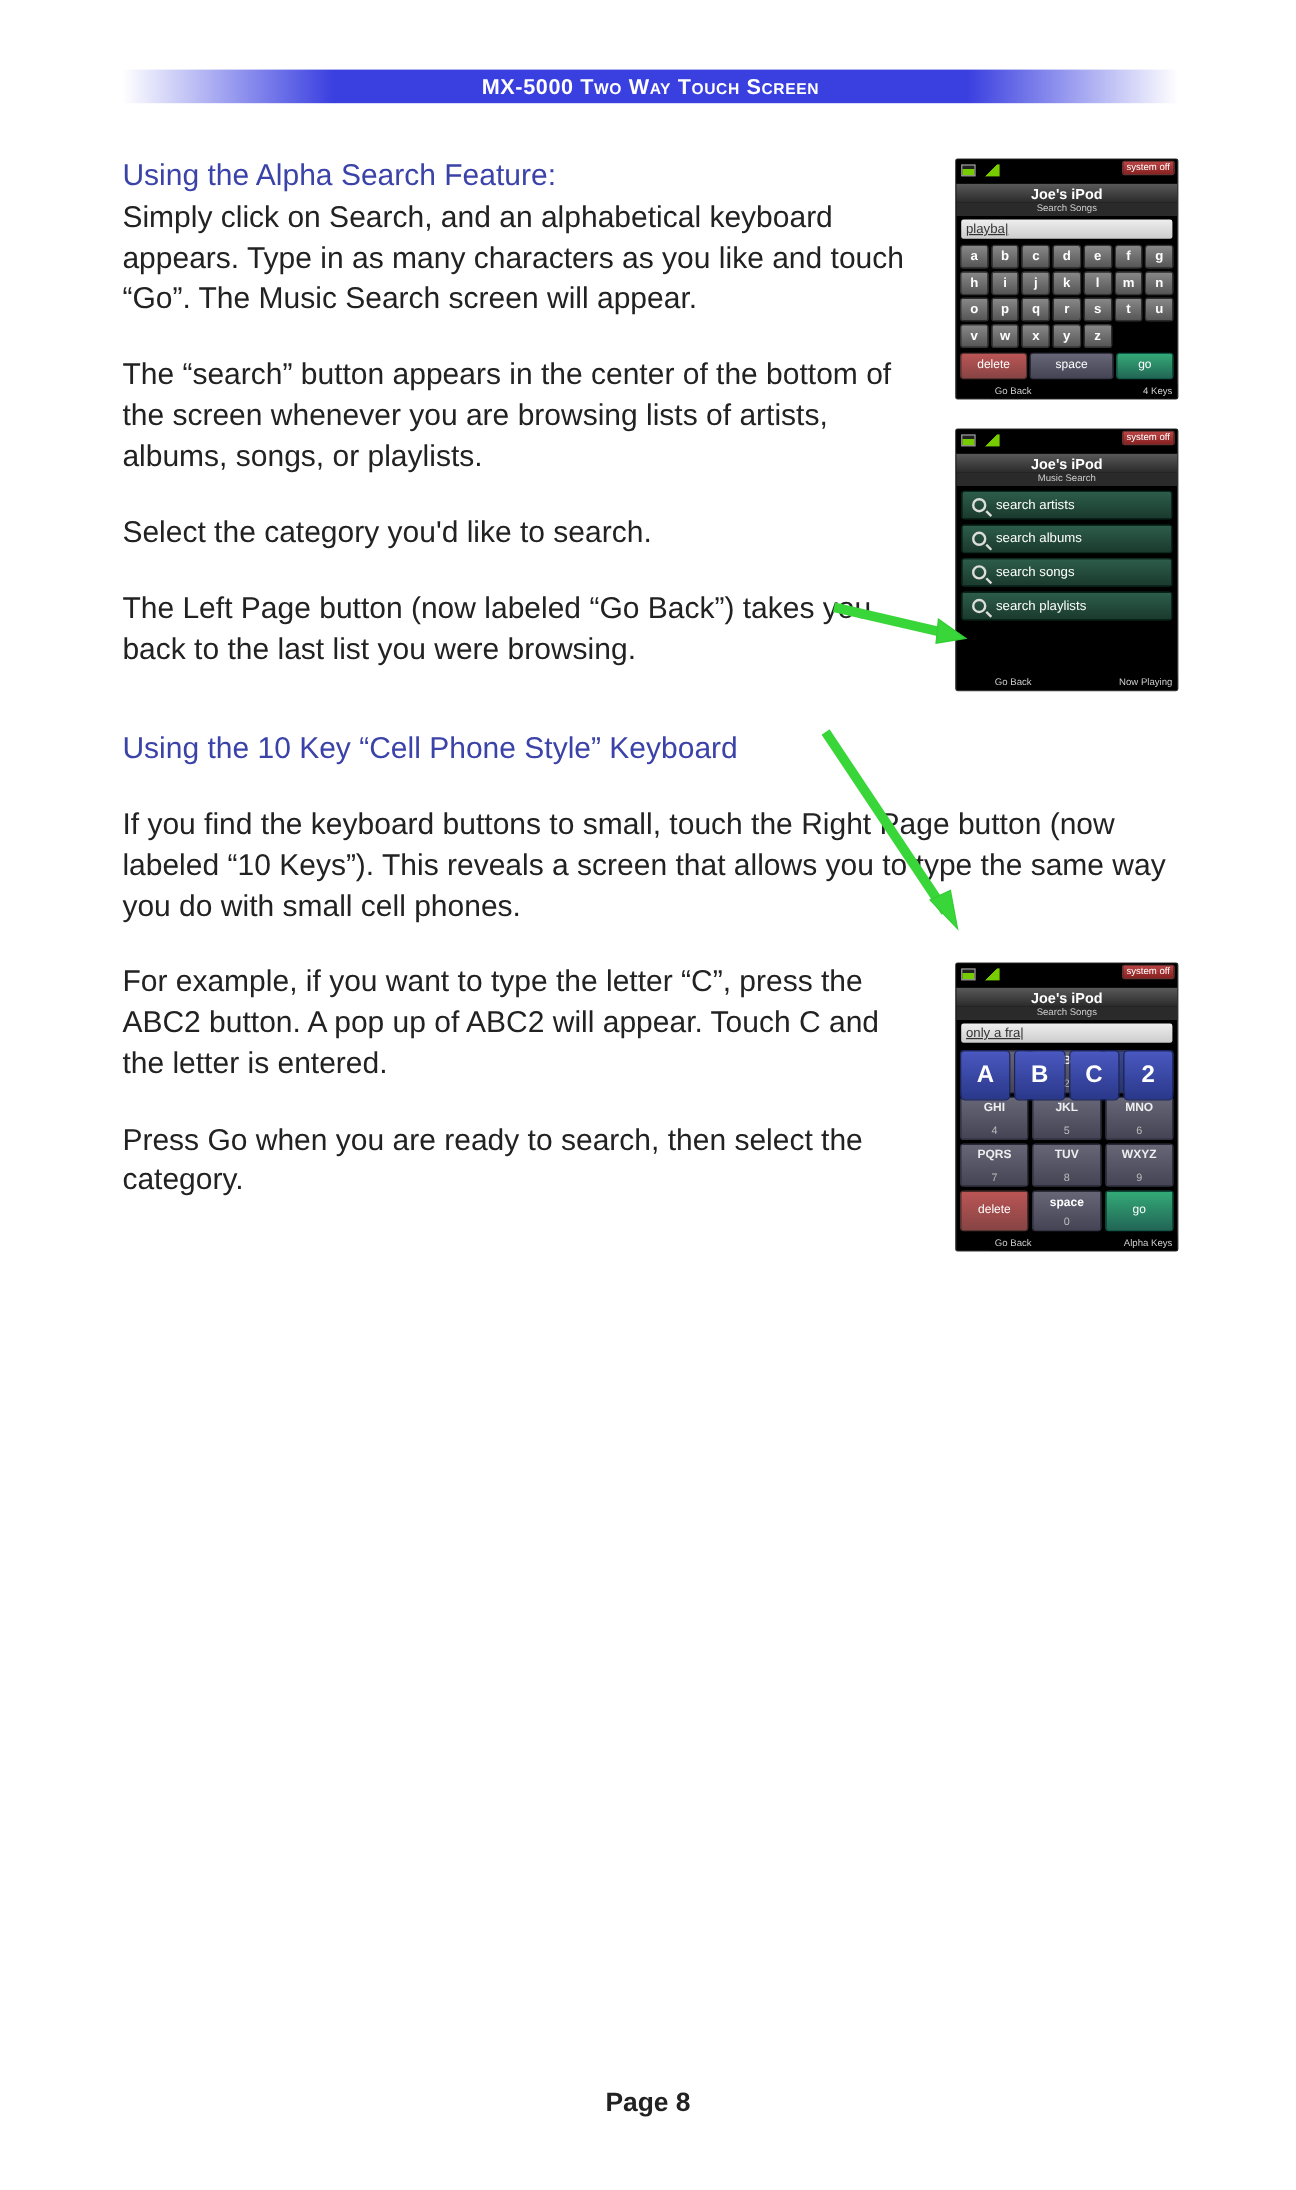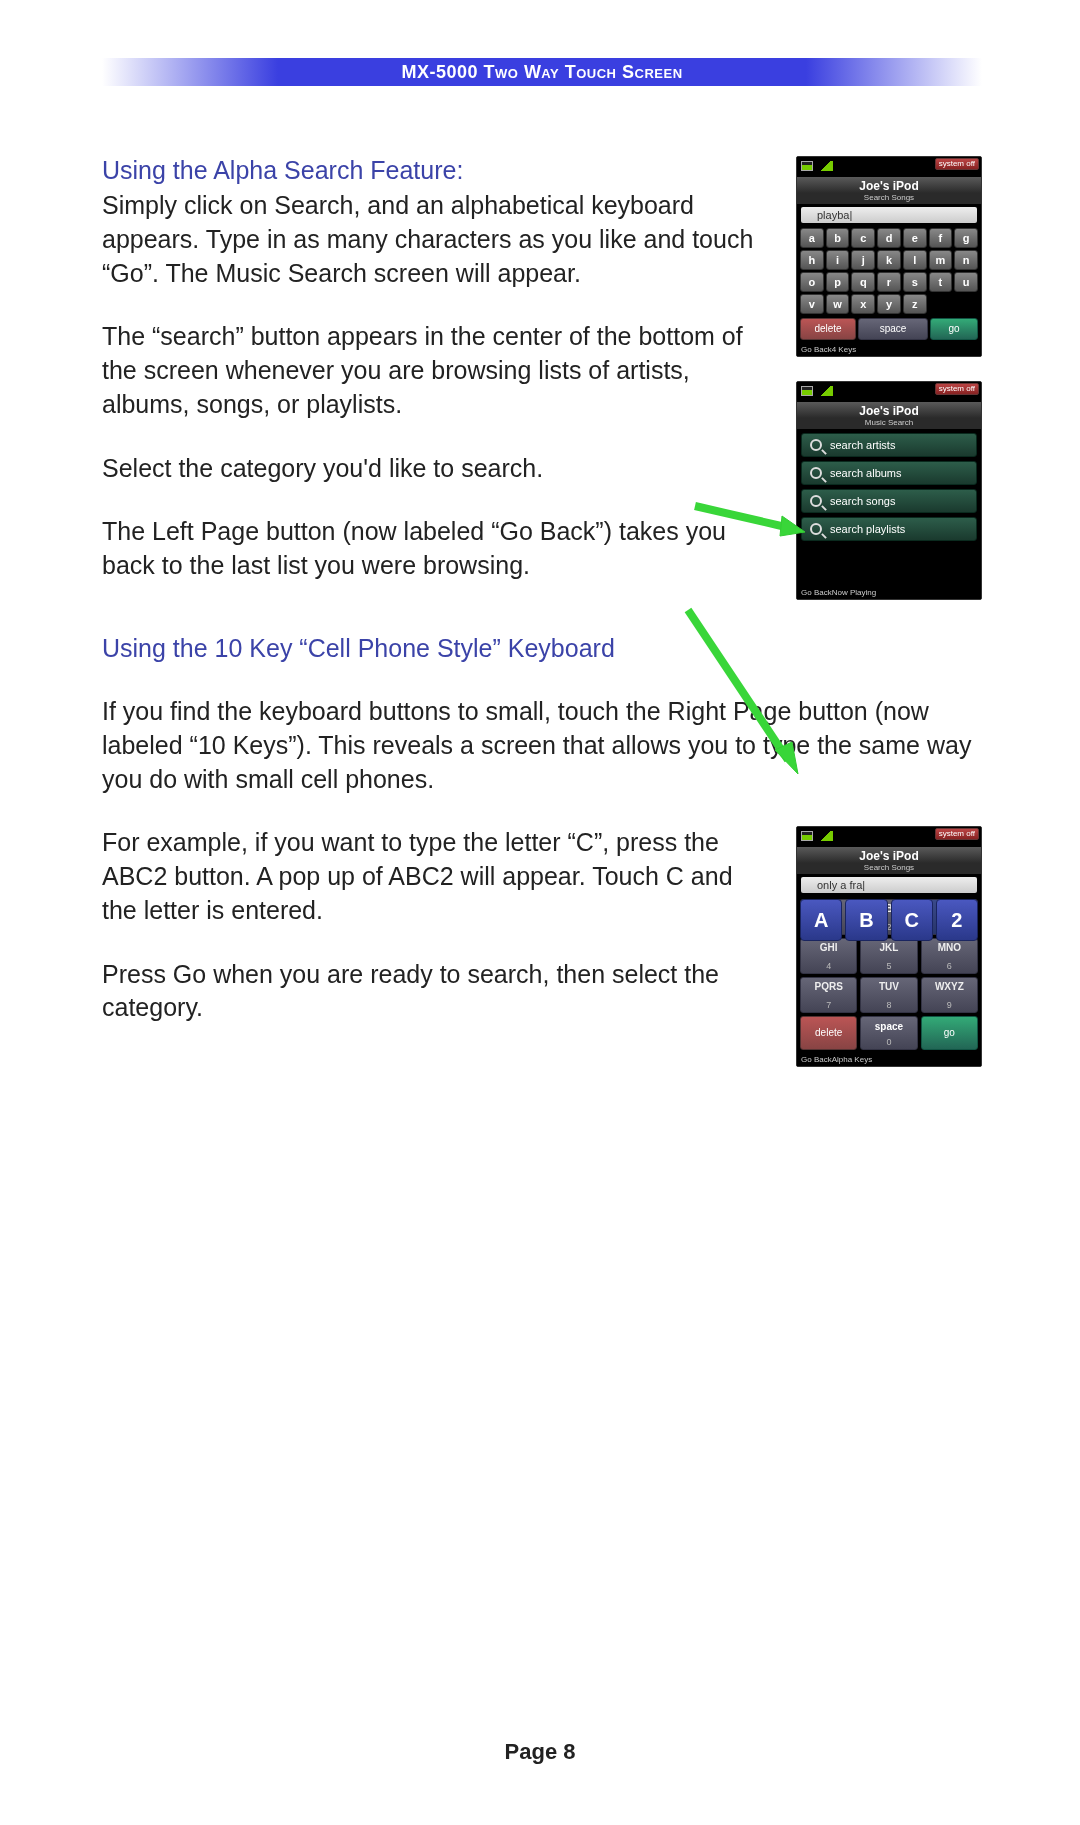--- a/index.html
+++ b/index.html
@@ -21,21 +21,21 @@
     color: #fff;
     text-align: center;
     font-size: 18px;
     font-weight: 600;
     line-height: 28px;
     font-variant: small-caps;
     letter-spacing: 0.5px;
   }
   .content {
     position: absolute;
-    top: 156px;
+    top: 132px;
     left: 102px;
     width: 880px;
   }
   .section-heading {
     color: #3b43a8;
     font-size: 25px;
     font-weight: 400;
     margin-bottom: 4px;
   }
   .body-text {
@@ -104,22 +104,23 @@
     font-size: 8px;
     padding: 0 0 2px 0;
     color: #ccc;
   }
   .dev-input {
     margin: 3px 4px;
     background: linear-gradient(#eee,#ccc);
     color: #333;
     border-radius: 2px;
     font-size: 11px;
-    padding: 2px 16px;
+    padding: 2px 4px;
     text-align: left;
+    text-decoration: underline;
   }
   .alpha-grid {
     display: grid;
     grid-template-columns: repeat(7, 1fr);
     gap: 2px;
     padding: 2px 3px;
   }
   .alpha-key {
     background: linear-gradient(#888,#555);
     border: 1px solid #333;
@@ -132,21 +133,21 @@
   }
   .bottom-row {
     display: grid;
     grid-template-columns: 56px 1fr 48px;
     gap: 2px;
     padding: 2px 3px 4px 3px;
   }
   .btn-del { background: linear-gradient(#b55,#844); border:1px solid #533; border-radius:3px; text-align:center; font-size:10px; line-height:20px; height:22px; }
   .btn-space { background: linear-gradient(#667,#445); border:1px solid #334; border-radius:3px; text-align:center; font-size:10px; line-height:20px; height:22px; }
   .btn-go { background: linear-gradient(#3a7,#265); border:1px solid #154; border-radius:3px; text-align:center; font-size:10px; line-height:20px; height:22px; }
-  .dev-footer { display:flex; font-size:8px; padding:1px 4px 2px; background:#000; color:#ccc; }
+  .dev-footer { display:flex; justify-content:space-between; font-size:8px; padding:1px 4px 2px; background:#000; color:#ccc;margin-left:28px; }
 
   .search-list { padding: 4px; }
   .search-item {
     background: linear-gradient(#2d5d4a,#1a3a2e);
     border: 1px solid #0a2a1e;
     border-radius: 3px;
     margin-bottom: 4px;
     padding: 5px 8px;
     font-size: 11px;
     display: flex;

